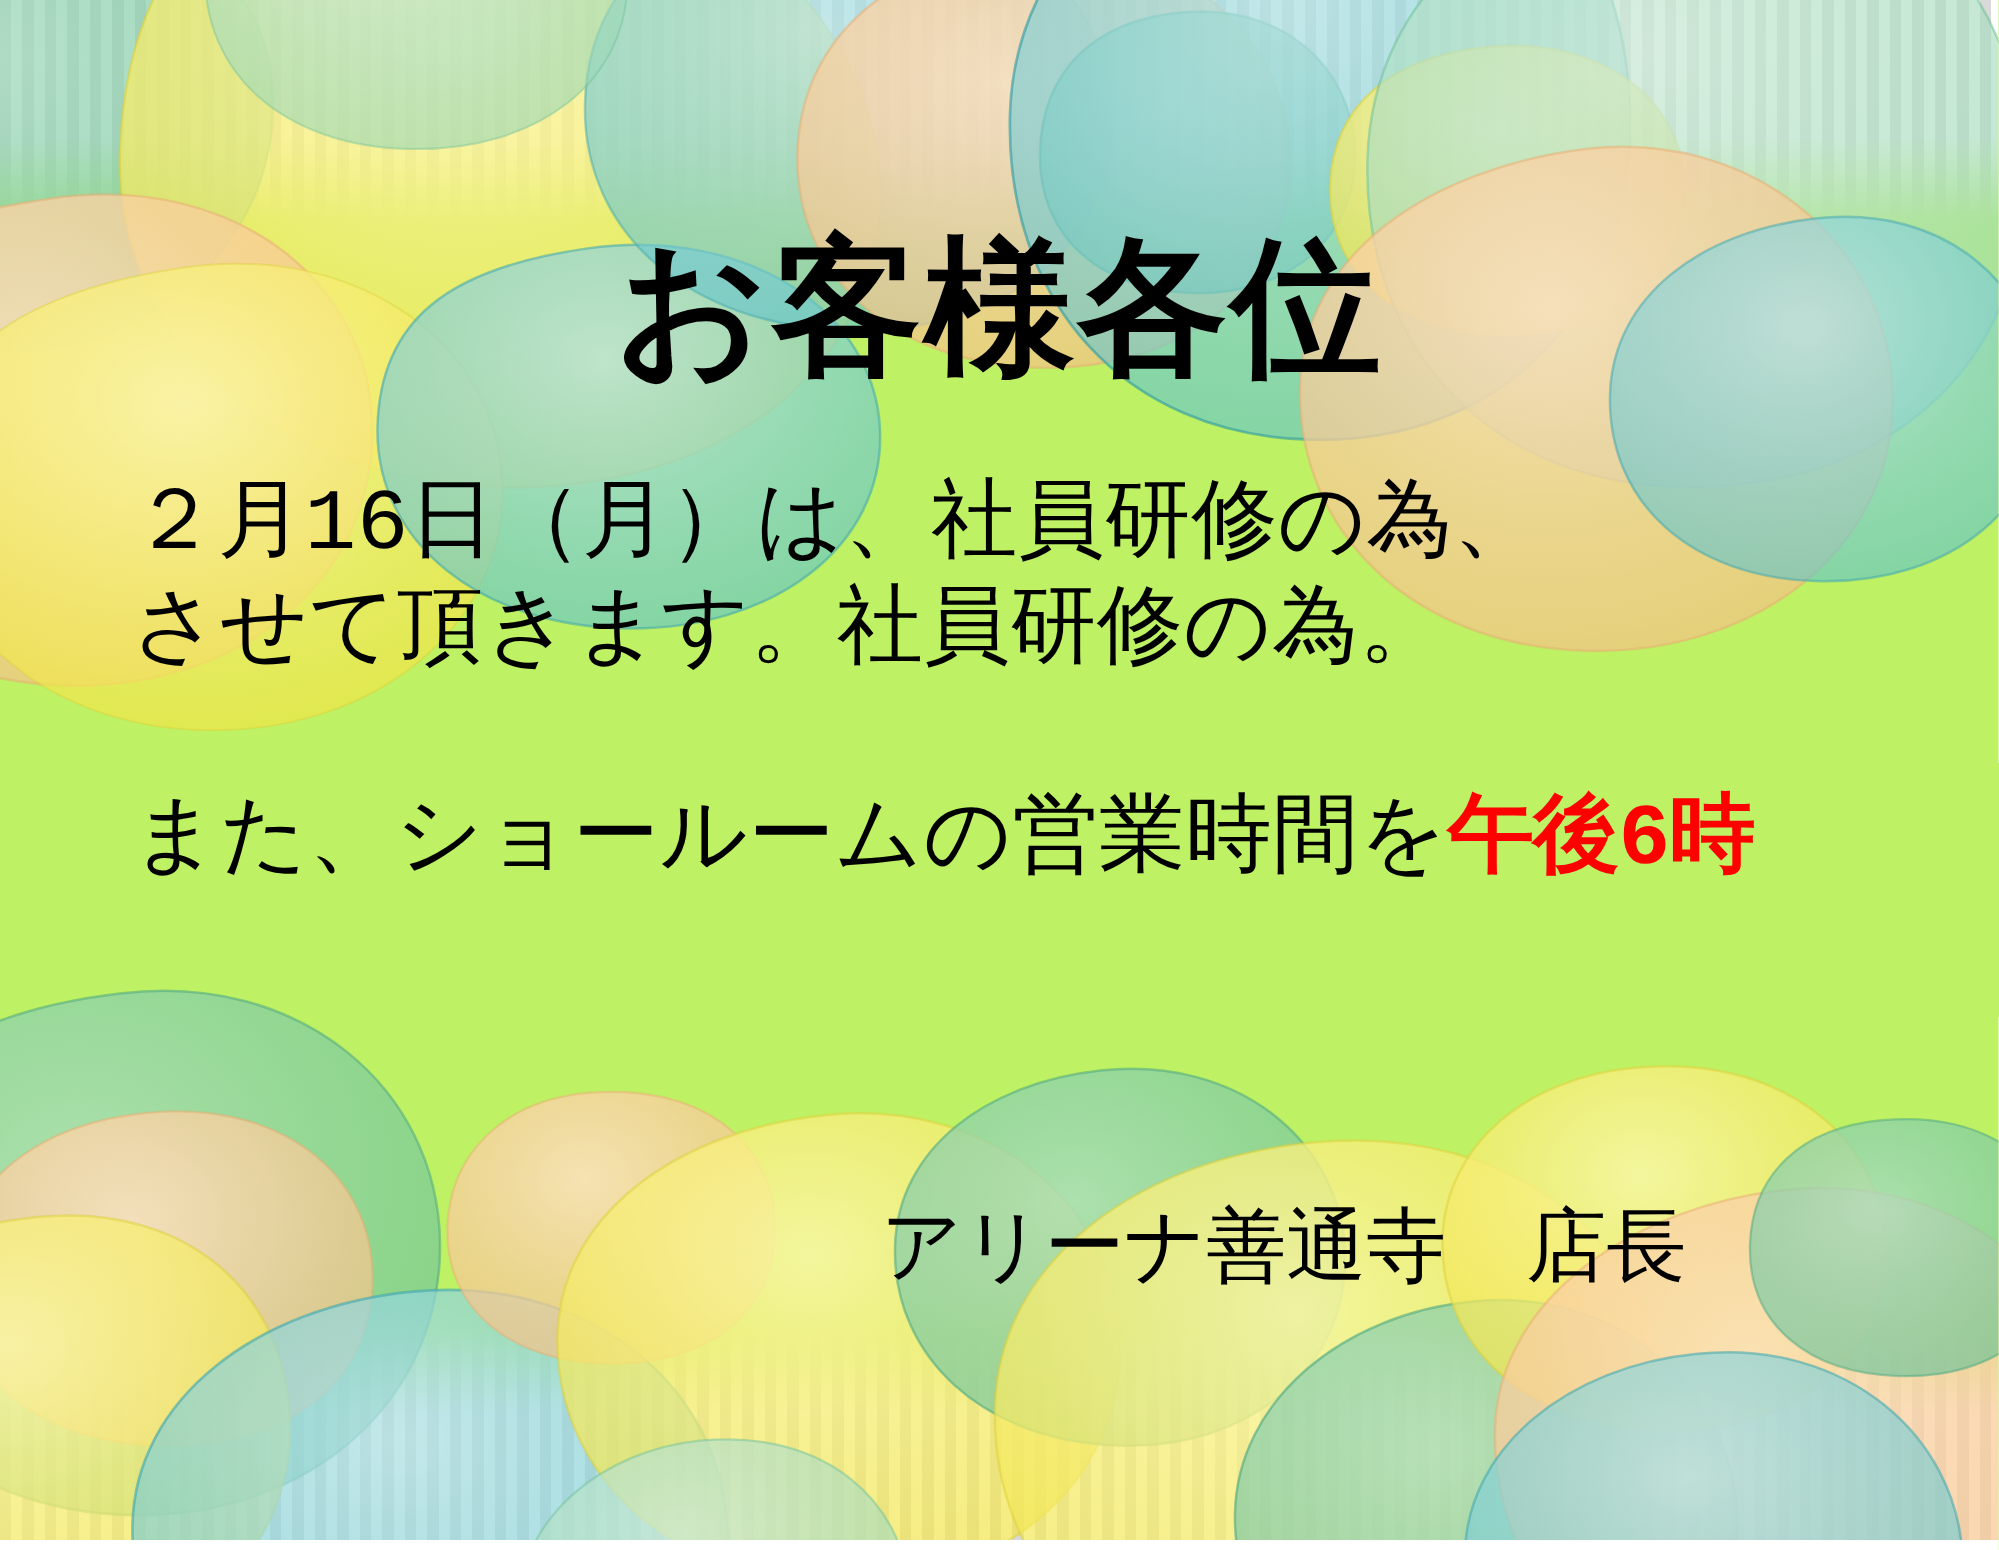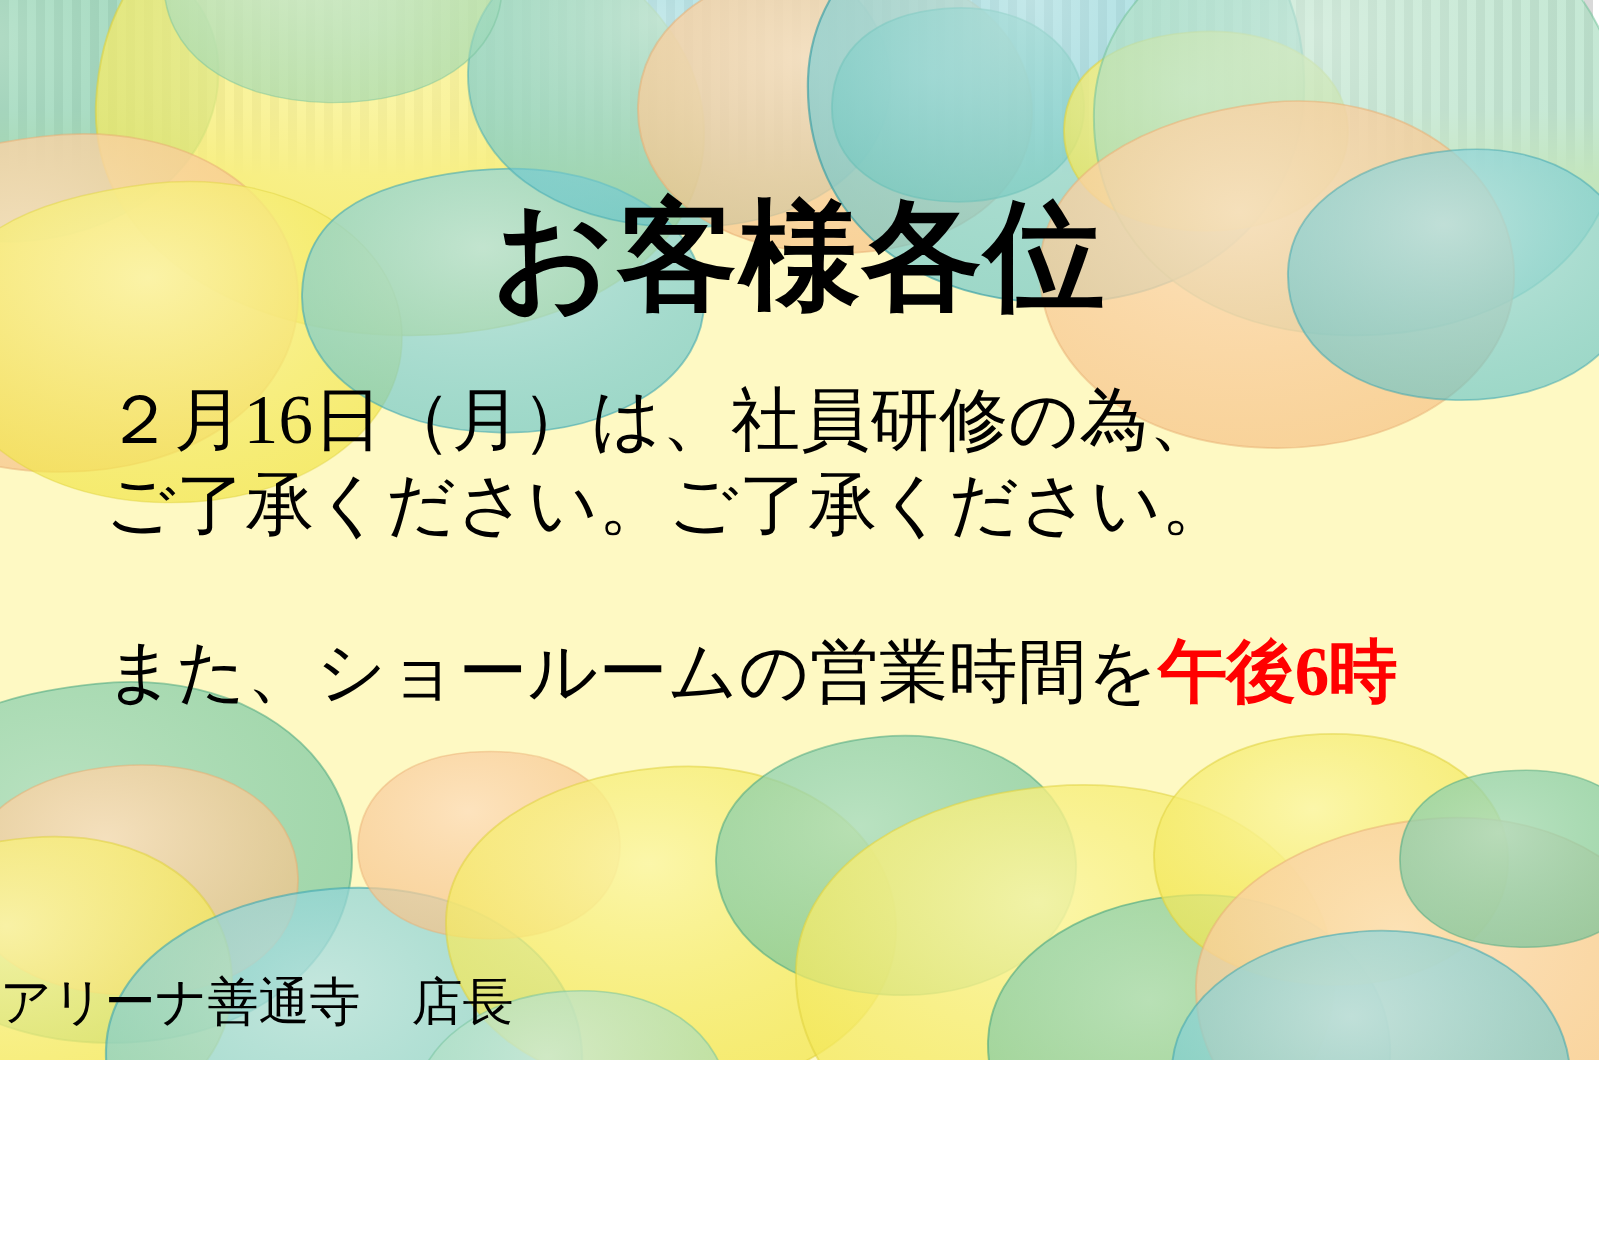--- a/index.html
+++ b/index.html
@@ -4,24 +4,24 @@
 <style>
   html, body {
     margin: 0;
     padding: 0;
     background: #ffffff;
   }
 
   #poster {
     position: relative;
     width: 1599px;
-    height: 1060px;
-    background: #fef9c3;
+    height: 1232px;
+    background: #bef264;
     overflow: hidden;
-    font-family: Liberation Serif, serif;
+    font-family: Liberation Mono, monospace;
   }
 
   
   .stripe-band {
     position: absolute;
     left: 0;
     width: 100%;
     background-image: repeating-linear-gradient(
         to right,
         #d9d9d9 0px,
@@ -95,22 +95,22 @@
     letter-spacing: -0.01em;
   }
 
   .signature {
     position: absolute;
     top: 958px;
     left: 0;
     width: 100%;
     padding-right: 250px;
     box-sizing: border-box;
-    text-align: left;
-    font-size: 51px;
+    text-align: right;
+    font-size: 64px;
     line-height: 88px;
     color: #000000;
     font-weight: 400;
     white-space: nowrap;
   }
 </style>
 </head>
 <body>
 
 <div id="poster">
@@ -183,21 +183,21 @@
     <div class="poster-title">お客様各位</div>
 
     <div class="body-block">
 
       <div class="body-line">
         <span>２月16日（月）は、社員研修の為、</span>
       </div>
 
 
       <div class="body-line">
-        <span>ご了承ください。ご了承ください。</span>
+        <span>させて頂きます。社員研修の為。</span>
       </div>
 
       <div class="para-gap"></div>
 
       <div class="body-line">
         <span>また、ショールームの営業時間を</span><span class="emphasis">午後6時</span>
       </div>
 
 
     </div>

